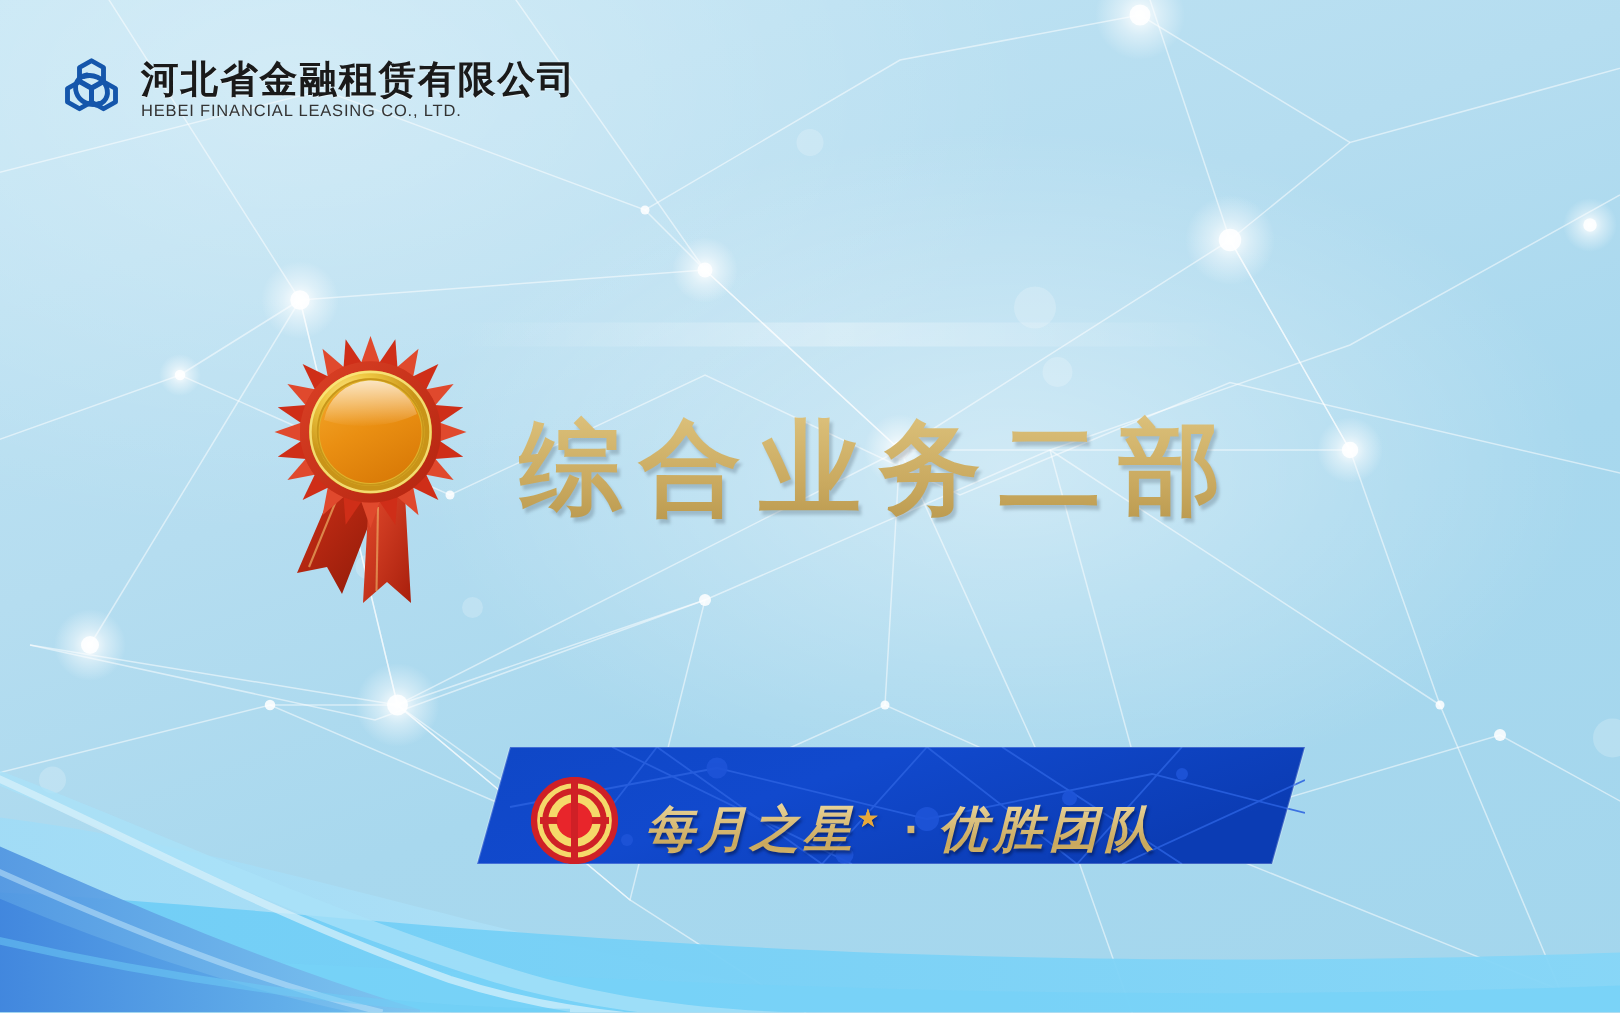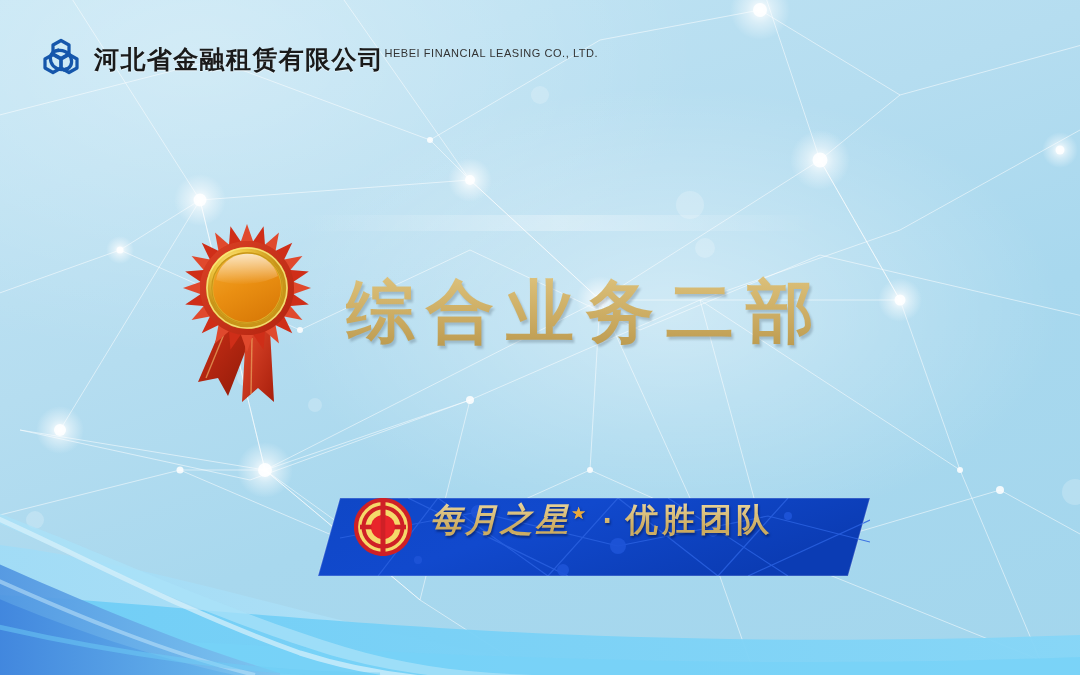--- a/index.html
+++ b/index.html
@@ -26,21 +26,21 @@
 
   
   .waves { position:absolute; left:0; bottom:0; width:1080px; height:190px; }
 
   
   #header-logo {
     position:absolute; left:38px; top:36px;
     display:flex; align-items:center; gap:10px;
   }
   #logo-mark { width:46px; height:48px; flex:none; }
-  #logo-text { display:flex; flex-direction:row; justify-content:flex-start; }
+  #logo-text { display:flex; flex-direction:column; justify-content:flex-start; }
   #logo-cn {
     font-size:25px; font-weight:bold; color:#1a1a1a;
     letter-spacing:1.4px; line-height:1.12;
     font-family:"DejaVu Sans","Liberation Sans",sans-serif;
     text-shadow:0 1px 0 rgba(255,255,255,0.5);
   }
   #logo-en {
     font-size:11px; color:#333; letter-spacing:0.55px;
     line-height:1.25; margin-top:1px; white-space:nowrap;
     font-family:"Liberation Sans", sans-serif;
@@ -68,42 +68,42 @@
   }
 
   
   #banner {
     position:absolute; left:318px; top:498px;
     width:552px; height:78px;
   }
   #banner-shape { position:absolute; inset:0; }
   #banner-content {
     position:absolute; inset:0;
-    display:flex; align-items:flex-start;
+    display:flex; align-items:flex-end;
     padding-left:36px;
   }
   #union-emblem { width:58px; height:58px; flex:none; }
   #banner-text {
     display:flex; align-items:center; margin-left:18px;
     white-space:nowrap;
   }
   .btxt {
     font-family:"DejaVu Sans","Liberation Sans",sans-serif;
     font-weight:bold;
     font-size:33px;
     background:linear-gradient(180deg,#efdda8 0%,#dec483 30%,#c9a85d 70%,#d6ba71 100%);
     -webkit-background-clip:text; background-clip:text;
     color:transparent; -webkit-text-fill-color:transparent;
     filter:drop-shadow(1px 2px 1px rgba(0,18,70,0.55));
   }
   #btxt-left { font-style:italic; letter-spacing:2px; }
   #btxt-star { font-size:17px; margin:-16px 0 0 1px; color:#e8a83a;
                -webkit-text-fill-color:#e8a83a; filter:drop-shadow(1px 1px 1px rgba(0,18,70,.5)); }
   #btxt-dot { font-size:26px; margin:0 13px 0 16px; }
-  #btxt-right { letter-spacing:4px; }
+  #btxt-right { letter-spacing:4px; font-style:italic; }
 </style>
 </head>
 <body>
 
 <div id="slide">
 
   <div class="bg-layer">
     <svg class="bg-net" viewBox="0 0 1080 675" preserveAspectRatio="none">
       <defs>
         <radialGradient id="nodeGlow">

